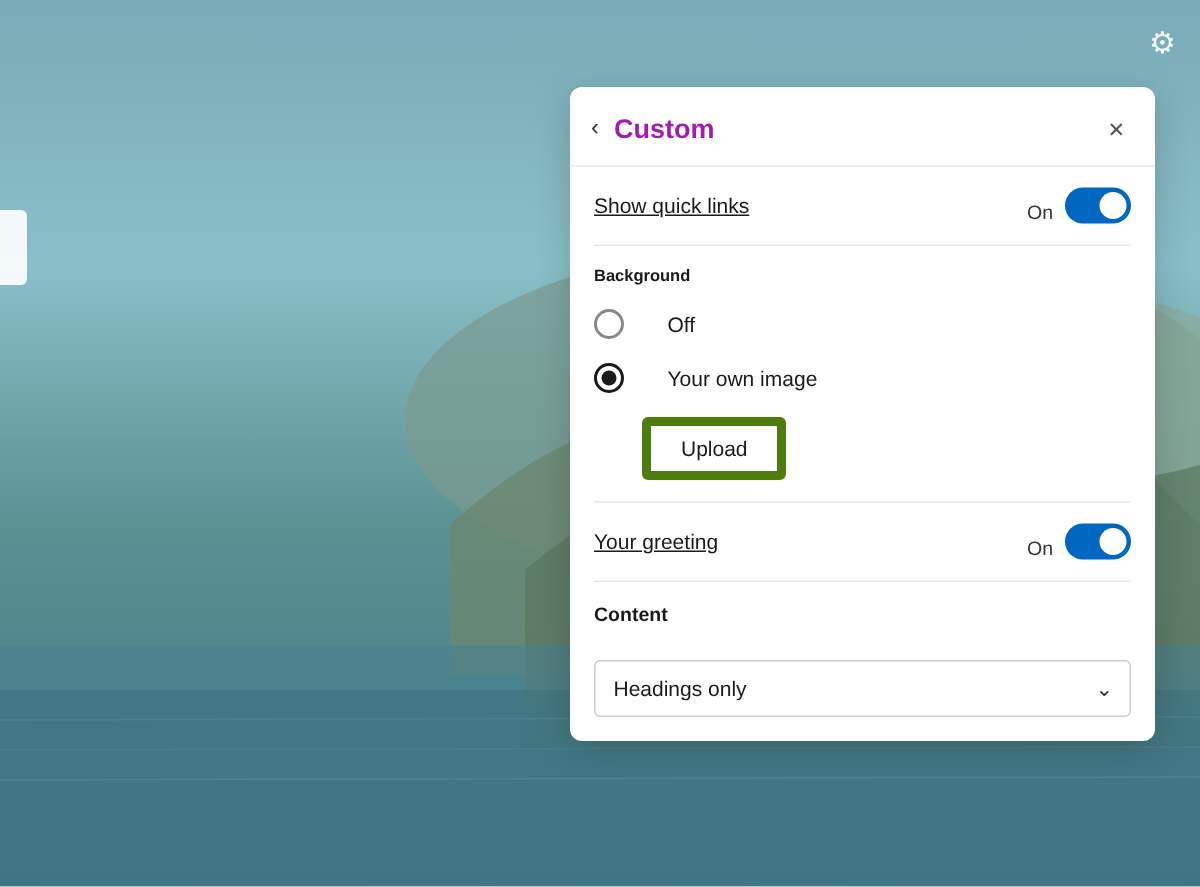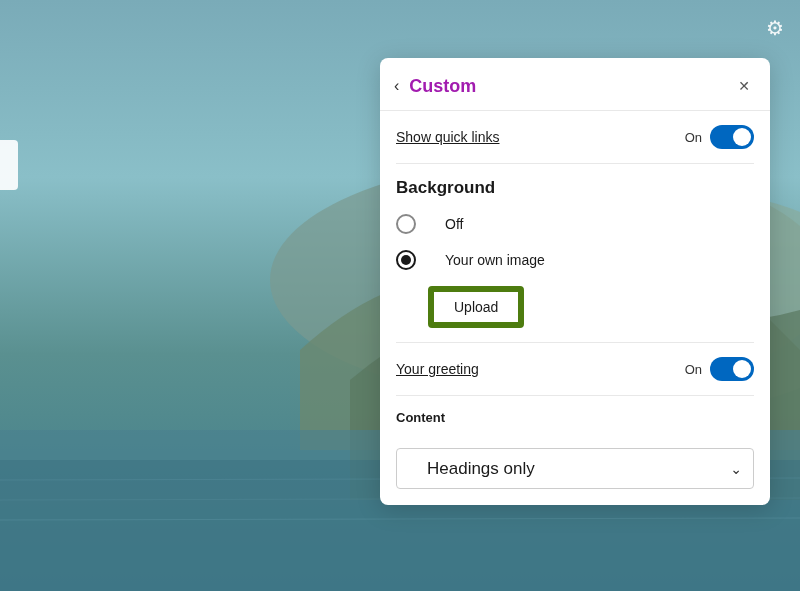--- a/index.html
+++ b/index.html
@@ -117,21 +117,21 @@
     }
 
     .row-label {
       font-size: 14px;
       color: #1a1a1a;
       text-decoration: underline;
     }
 
     .row-right {
       display: flex;
-      align-items: center;
+      align-items: flex-end;
       gap: 8px;
     }
 
     .on-label {
       font-size: 13px;
       color: #333;
     }
 
     
     .toggle {
@@ -160,21 +160,21 @@
 
     
     .divider {
       height: 1px;
       background: #e8e8e8;
       margin: 0 16px;
     }
 
     
     .section-label {
-      font-size: 17px;
+      font-size: 11px;
       font-weight: 600;
       color: #1a1a1a;
       padding: 14px 16px 8px 16px;
     }
 
     
     .radio-row {
       display: flex;
       align-items: center;
       gap: 29px;
@@ -240,22 +240,22 @@
     }
 
     .dropdown-wrapper {
       position: relative;
     }
 
     .dropdown-wrapper select {
       width: 100%;
       border: 1px solid #ccc;
       border-radius: 4px;
-      padding: 10px 30px;
-      font-size: 17px;
+      padding: 10px 12px;
+      font-size: 14px;
       color: #1a1a1a;
       background: white;
       appearance: none;
       -webkit-appearance: none;
       cursor: pointer;
     }
 
     .dropdown-arrow {
       position: absolute;
       right: 12px;

